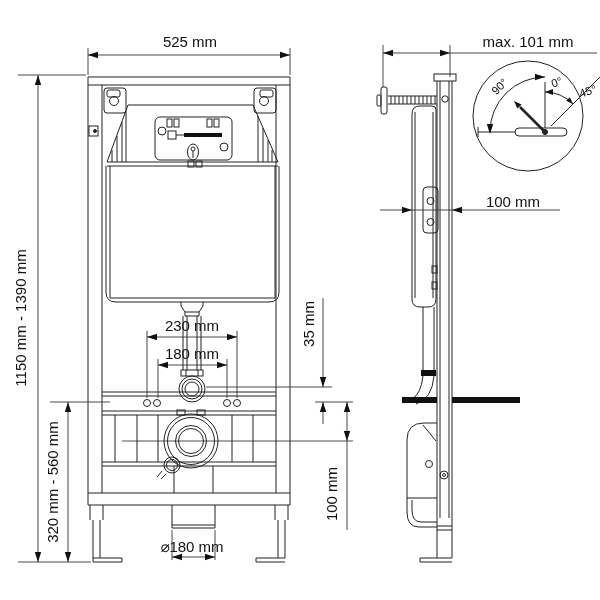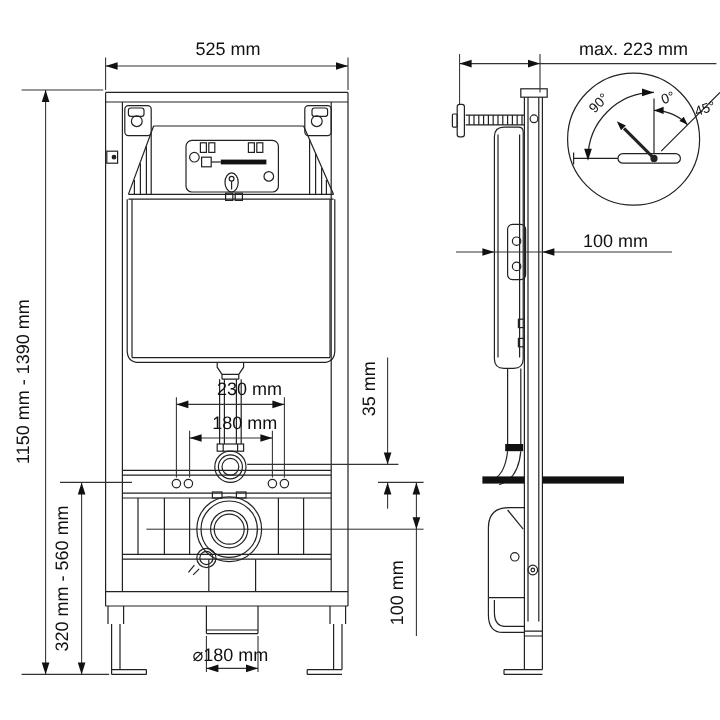--- a/index.html
+++ b/index.html
@@ -164,24 +164,24 @@
         <polygon points="490,134 486.8,124 493.2,124"></polygon>
     <polygon points="545,92 553,89 553,95"></polygon>
         <polygon points="573,104 569.8,97.2 566.2,100.8"></polygon>
     <polygon points="514,101 521.5,104.5 517.5,108.5"></polygon>
   </g>
 </svg>
 
 <div class="lbl" style="left:190px;top:41px">525 mm</div>
 <div class="lbl r90" style="left:20px;top:318px">1150 mm - 1390 mm</div>
 <div class="lbl r90" style="left:52px;top:482px">320 mm - 560 mm</div>
-<div class="lbl" style="left:208px;top:325px">230 mm</div>
-<div class="lbl" style="left:204px;top:353px">180 mm</div>
+<div class="lbl" style="left:192px;top:325px">230 mm</div>
+<div class="lbl" style="left:192px;top:353px">180 mm</div>
 <div class="lbl r90" style="left:308px;top:324px">35 mm</div>
 <div class="lbl r90" style="left:331px;top:494px">100 mm</div>
 <div class="lbl" style="left:192px;top:546px">⌀180 mm</div>
-<div class="lbl" style="left:528px;top:41px">max. 223 mm</div>
+<div class="lbl" style="left:528px;top:41px">max. 101 mm</div>
 <div class="lbl" style="left:513px;top:201px">100 mm</div>
 <div class="lbl angle r45" style="left:500px;top:87px">90°</div>
 <div class="lbl angle r18" style="left:557px;top:83px">0°</div>
 <div class="lbl angle r18" style="left:588px;top:92px">45°</div>
 
 </div>
 
 </body></html>

